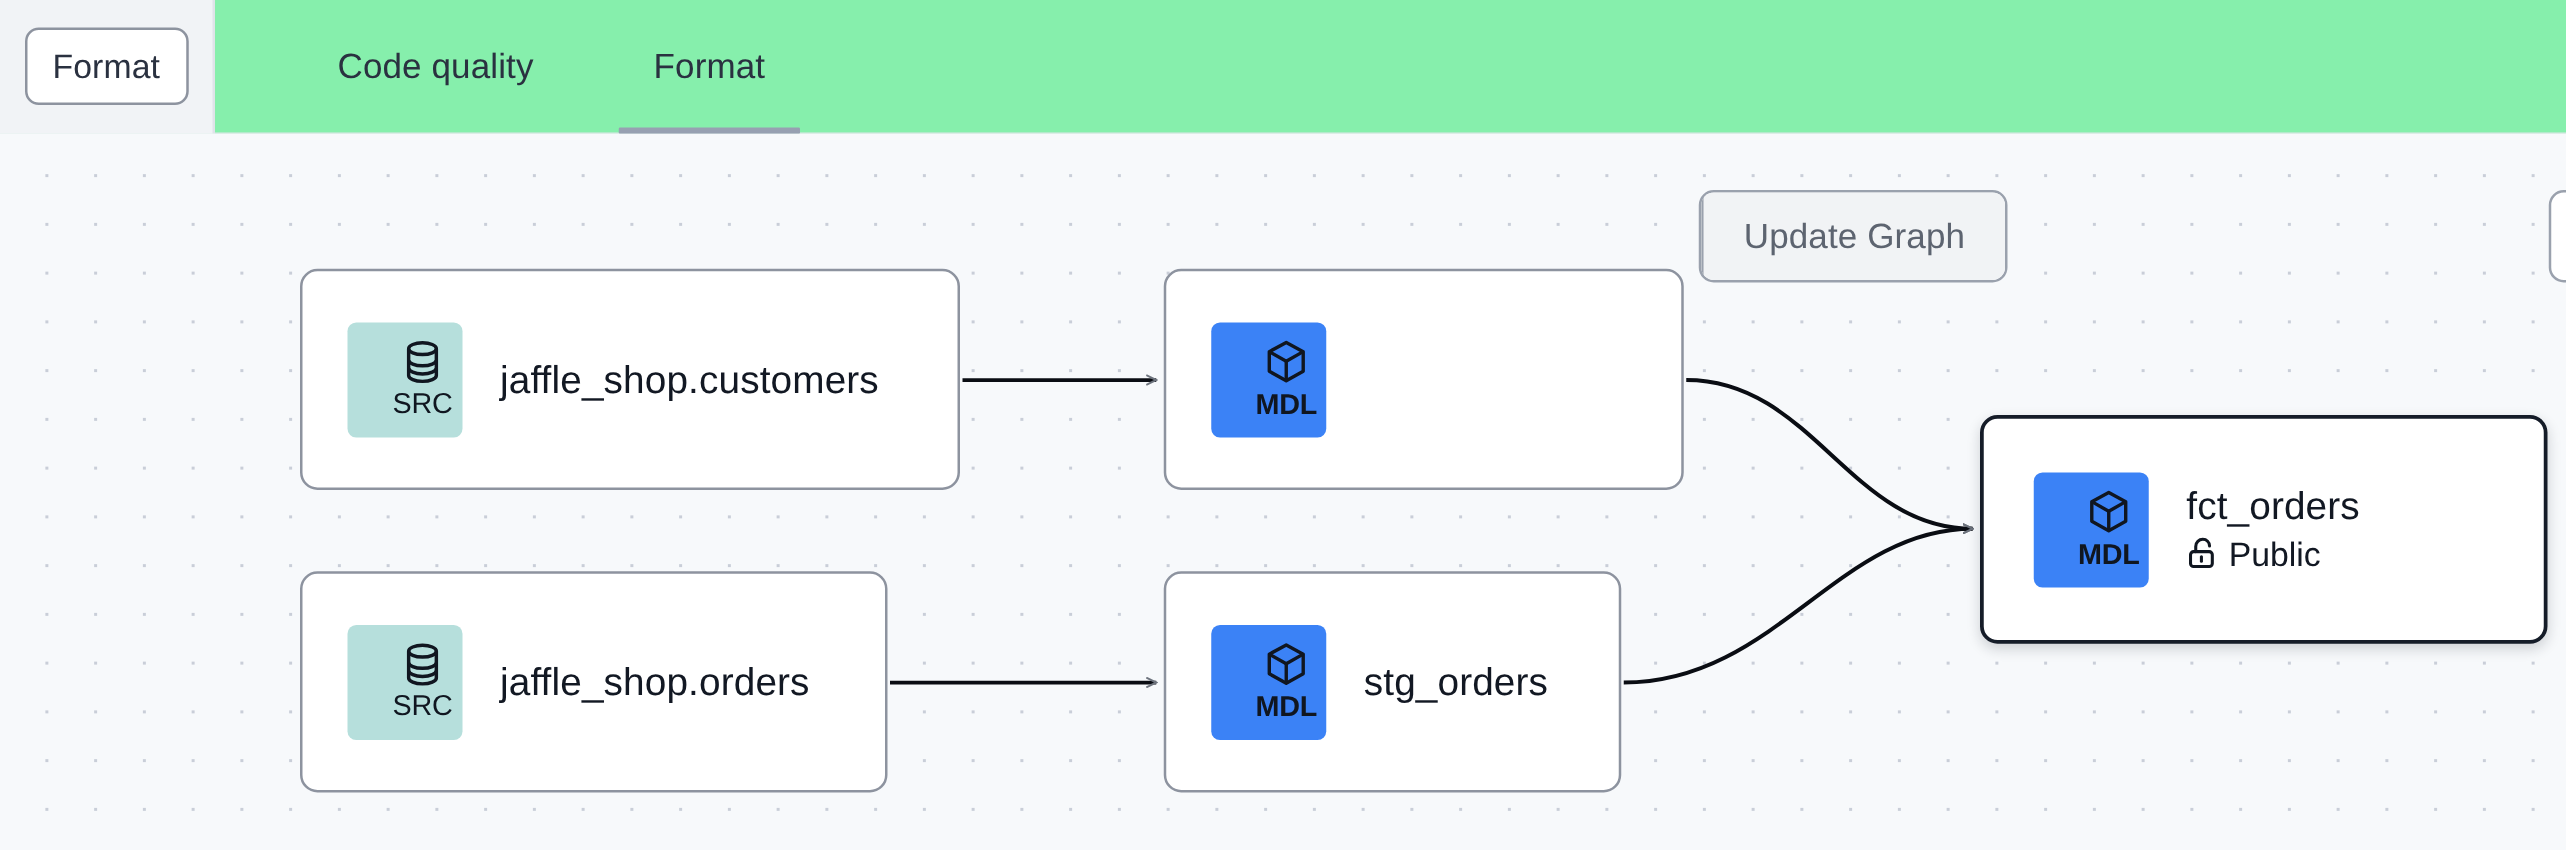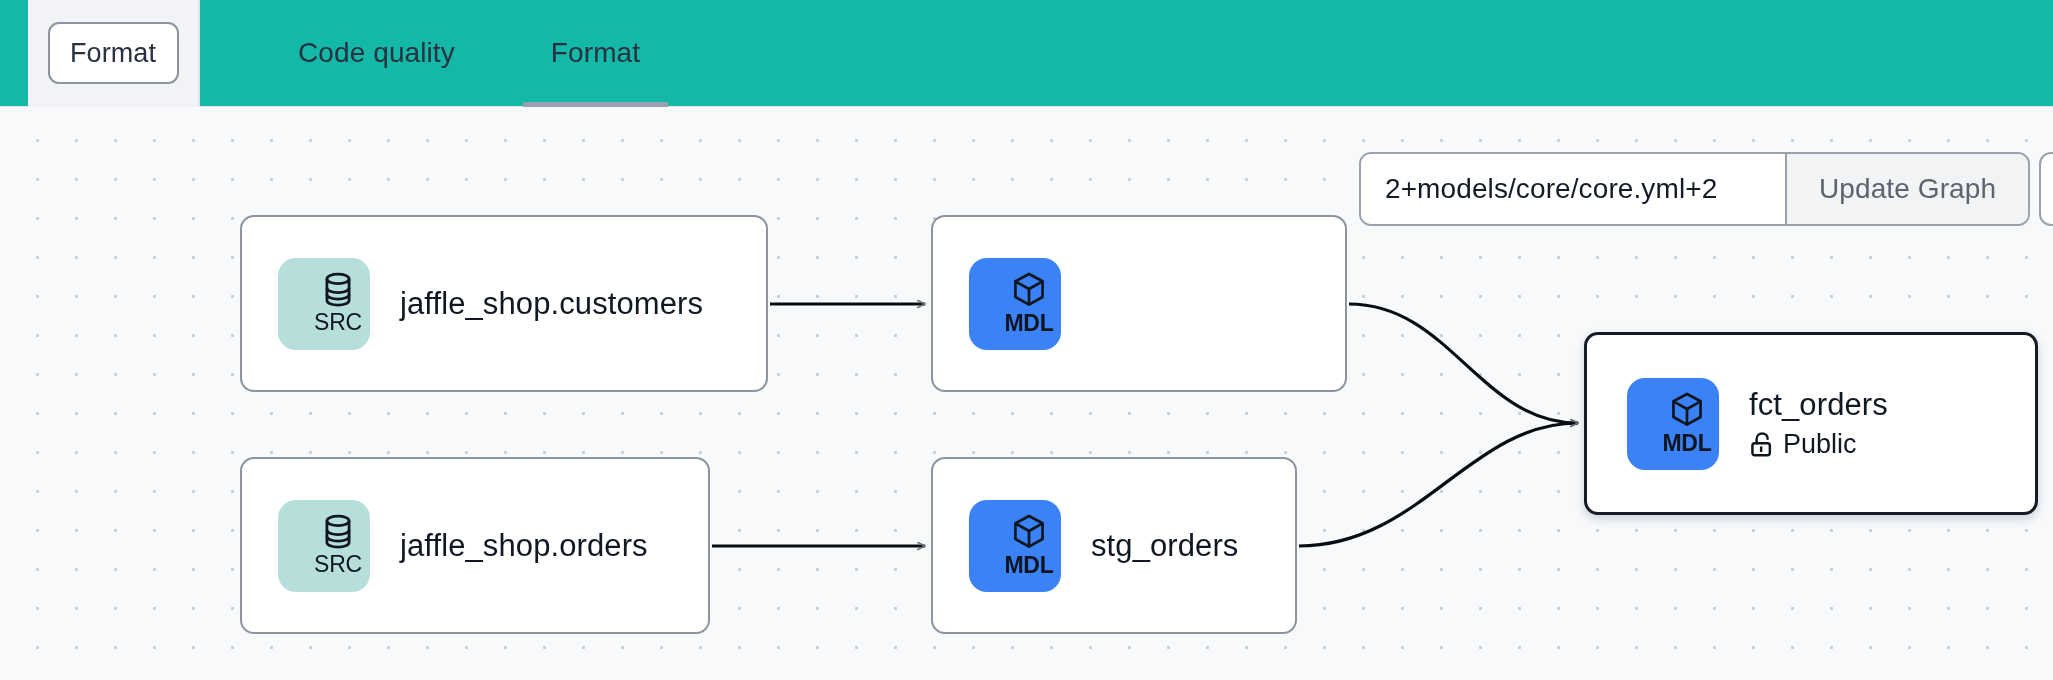--- a/index.html
+++ b/index.html
@@ -18,25 +18,24 @@
     height: 680px;
     overflow: hidden;
   }
 
   
   .toolbar {
     position: absolute;
     top: 0; left: 0;
     width: 2053px;
     height: 107px;
-    background: #14b8a6;
+    background: #86efac;
     border-bottom: 1px solid #e2e5ea;
     display: flex;
     align-items: center;
-    padding-left: 28px;
   }
 
   .toolbar-left {
     width: 172px;
     height: 107px;
     display: flex;
     align-items: center;
     justify-content: center;
     background: #f1f3f6;
     border-right: 2px solid #e0e3e9;
@@ -124,21 +123,21 @@
   }
 
   .node.selected {
     border: 3px solid #151c28;
     box-shadow: 0 4px 10px rgba(20,26,40,0.18);
   }
 
   .node-badge {
     width: 92px;
     height: 92px;
-    border-radius: 18px;
+    border-radius: 7px;
     display: flex;
     flex-direction: column;
     align-items: center;
     justify-content: center;
     flex: 0 0 92px;
     padding-left: 28px;
   }
   .badge-src { background: #b6dfdc; }
   .badge-mdl { background: #3b82f6; font-weight: bold; }
 
@@ -162,21 +161,21 @@
   .node-title {
     font-size: 31px;
     color: #121823;
     white-space: nowrap;
     letter-spacing: 0.1px;
     text-align: right;
   }
 
   .node-sub {
     display: flex;
-    align-items: center;
+    align-items: flex-start;
     gap: 9px;
     margin-top: 6px;
     font-size: 27px;
     color: #121823;
   }
 
   .lock-icon { display: block; flex: 0 0 auto; }
 
   
   #node-src-customers { left: 240px; top: 108px; width: 528px; height: 177px; }
@@ -354,21 +353,20 @@
             <rect x="2.6" y="10" width="14.2" height="9.7" rx="2" fill="none" stroke="#101620" stroke-width="2"></rect>
             <path d="M6,10 L6,6.6 C6,3.9 8.1,2 10.6,2 C13.1,2 15,3.9 15,6.3" fill="none" stroke="#101620" stroke-width="2" stroke-linecap="round"></path>
             <path d="M9.7,13.4 L9.7,16.3" stroke="#101620" stroke-width="2" stroke-linecap="round"></path>
           </svg>
           <span>Public</span>
         </div>
       </div>
     </div>
 
     <div class="query-bar">
-      <input class="query-input" type="text" value="2+models/core/core.yml+2" style="">
       <div class="query-divider"></div>
       <button class="update-graph-button">Update Graph</button>
     </div>
 
     <div class="edge-control"></div>
 
   </div>
 </div>
 
 </body></html>

